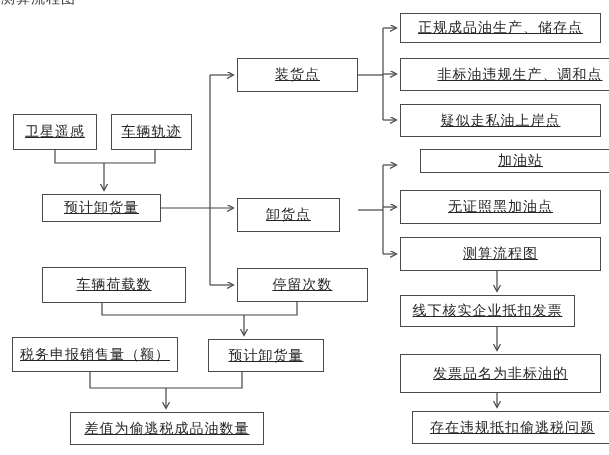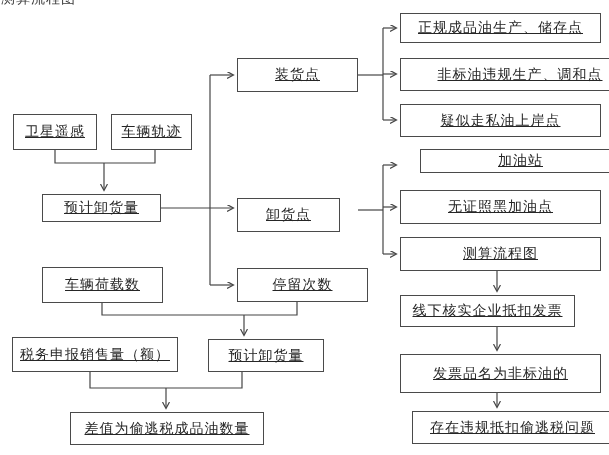--- a/index.html
+++ b/index.html
@@ -95,21 +95,21 @@
       <line x1="166" y1="388" x2="166" y2="408" marker-end="url(#arr)"></line>
     </g>
   </svg>
 
   <div class="node" style="left:13px;top:114px;width:84px;height:36px">卫星遥感</div>
 
   <div class="node" style="left:111px;top:114px;width:81px;height:36px">车辆轨迹</div>
 
   <div class="node" style="left:42px;top:194px;width:119px;height:28px">预计卸货量</div>
 
-  <div class="node" style="left:42px;top:267px;width:121px;height:36px">车辆荷载数</div>
+  <div class="node" style="left:42px;top:267px;width:144px;height:36px">车辆荷载数</div>
 
   <div class="node" style="left:12px;top:337px;width:166px;height:35px">税务申报销售量（额）</div>
 
   <div class="node" style="left:70px;top:412px;width:194px;height:33px">差值为偷逃税成品油数量</div>
 
   <div class="node" style="left:237px;top:58px;width:121px;height:34px">装货点</div>
 
   <div class="node" style="left:237px;top:198px;width:103px;height:34px">卸货点</div>
 
   <div class="node" style="left:237px;top:268px;width:131px;height:34px">停留次数</div>

